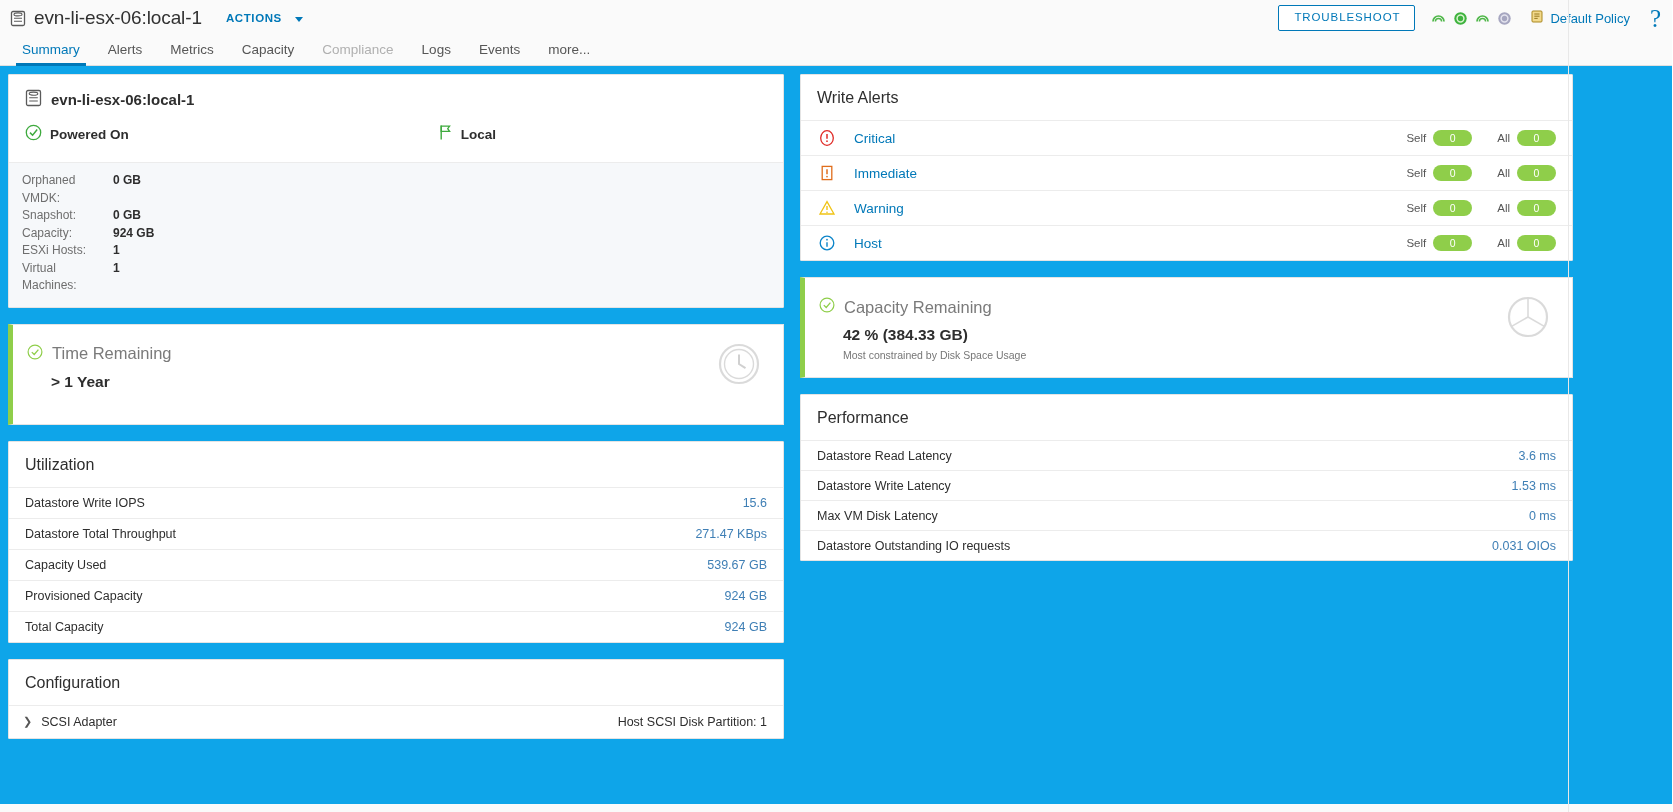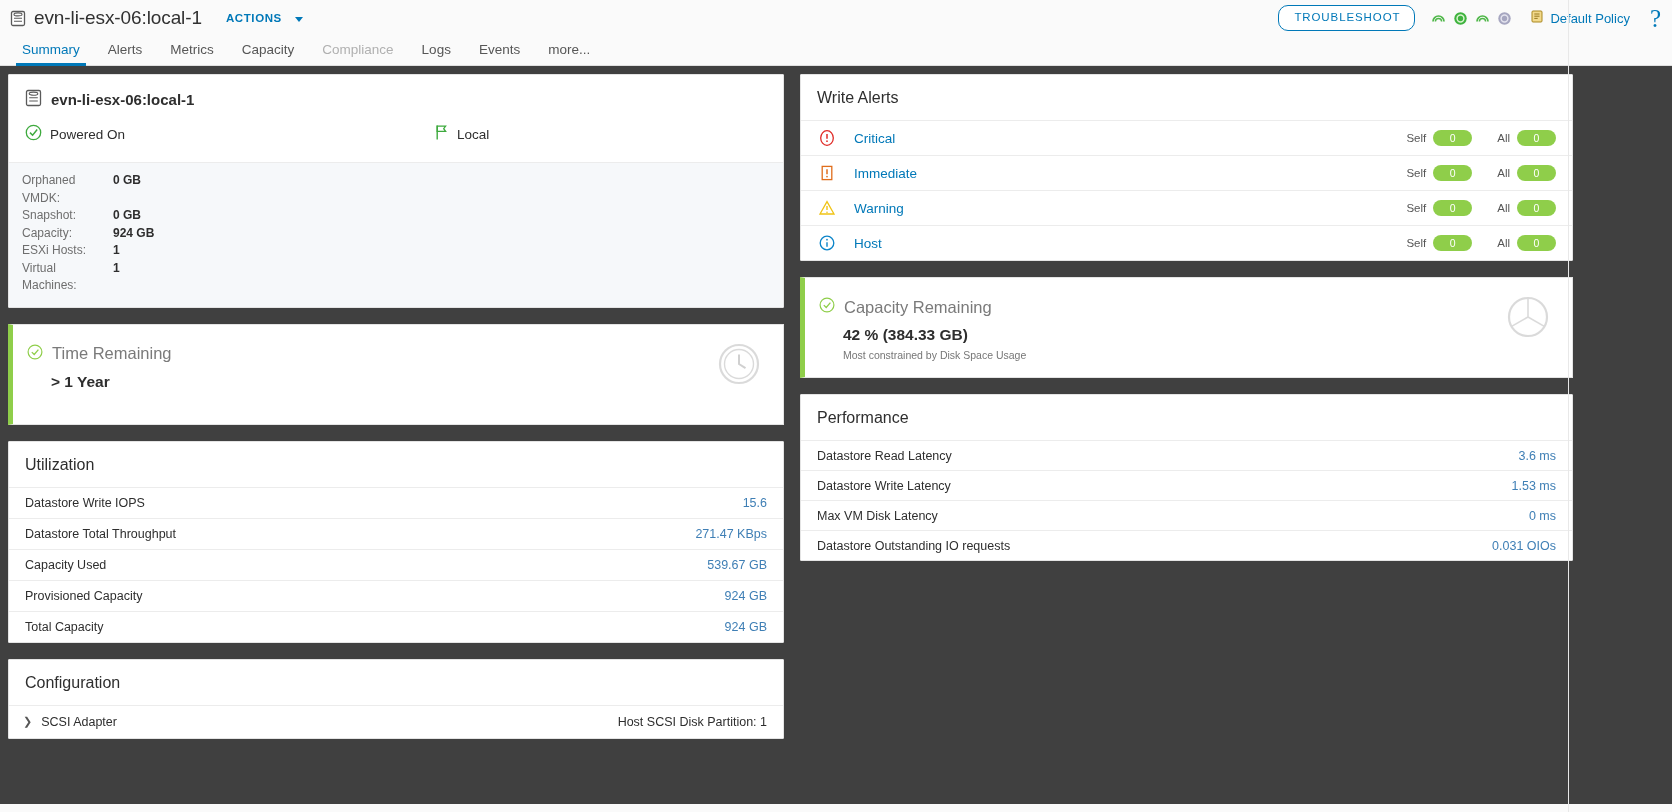--- a/index.html
+++ b/index.html
@@ -3,21 +3,21 @@
 <meta charset="utf-8">
 <style>
   * { box-sizing: border-box; margin: 0; padding: 0; }
   html, body {
     width: 1673px; height: 812px;
     background: #fafafa;
     font-family: "Liberation Sans", sans-serif;
     color: #313131;
     overflow: hidden;
   }
-  .page { position: relative; width: 1673px; height: 804px; background: #404040; }
+  .page { position: relative; width: 1673px; height: 804px; background: #0ea5e9; }
 
   
   .topbar {
     position: relative;
     height: 36px;
     background: #fafafa;
     display: flex; align-items: center;
     padding: 0 12px 0 10px;
   }
   .obj-icon { margin-right: 8px; display:flex; align-items:center; }
@@ -34,21 +34,21 @@
     width: 0; height: 0; border-left: 4px solid transparent;
     border-right: 4px solid transparent; border-top: 5px solid #0078b8;
     margin-top: 2px;
   }
   .topbar-right {
     margin-left: auto; display: flex; align-items: center; gap: 10px;
   }
   .troubleshoot-btn {
     border: 1px solid #0078b8; color: #0078b8; background: #fff;
     font-size: 11.5px; letter-spacing: 0.9px; font-weight: 500;
-    padding: 6px 14px 6px 15px; border-radius: 10px; cursor: pointer;
+    padding: 6px 14px 6px 15px; border-radius: 2px; cursor: pointer;
     text-transform: uppercase; line-height: 1;
   }
   .badges { display: flex; align-items: center; gap: 7px; margin-left: 6px; }
   .badge-ico { width: 15px; height: 15px; display:block; }
   .policy-link {
     display: flex; align-items: center; gap: 5px; color: #0078b8;
     font-size: 13px; cursor: pointer; margin-left: 8px;
   }
   .help-q {
     color: #0078b8; font-size: 25px; line-height: 1; font-weight: 400;
@@ -86,21 +86,21 @@
     font-size: 16px; font-weight: 400; color: #2e2e2e;
     padding: 14px 16px 13px 16px;
   }
 
   
   .obj-card-head { padding: 14px 16px 0 16px; }
   .obj-card-name {
     display: flex; align-items: center; gap: 9px;
     font-size: 15px; font-weight: 700; color: #2e2e2e; margin-bottom: 14px;
   }
-  .status-row { display: flex; align-items: center; padding-bottom: 18px; }
+  .status-row { display: flex; align-items: center; padding-bottom: 18px; font-weight: bold; }
   .status-item {
     display: flex; align-items: center; gap: 8px; font-size: 13.5px; color: #2e2e2e;
   }
   .status-item.local { margin-left: 310px; }
   .obj-props {
     background: #f6f8fa; border-top: 1px solid #ececec;
     padding: 9px 16px 12px 13px;
   }
   .prop-row { display: flex; font-size: 12px; line-height: 17.5px; }
   .prop-key { color: #6e6e6e; width: 91px; flex: none; }

